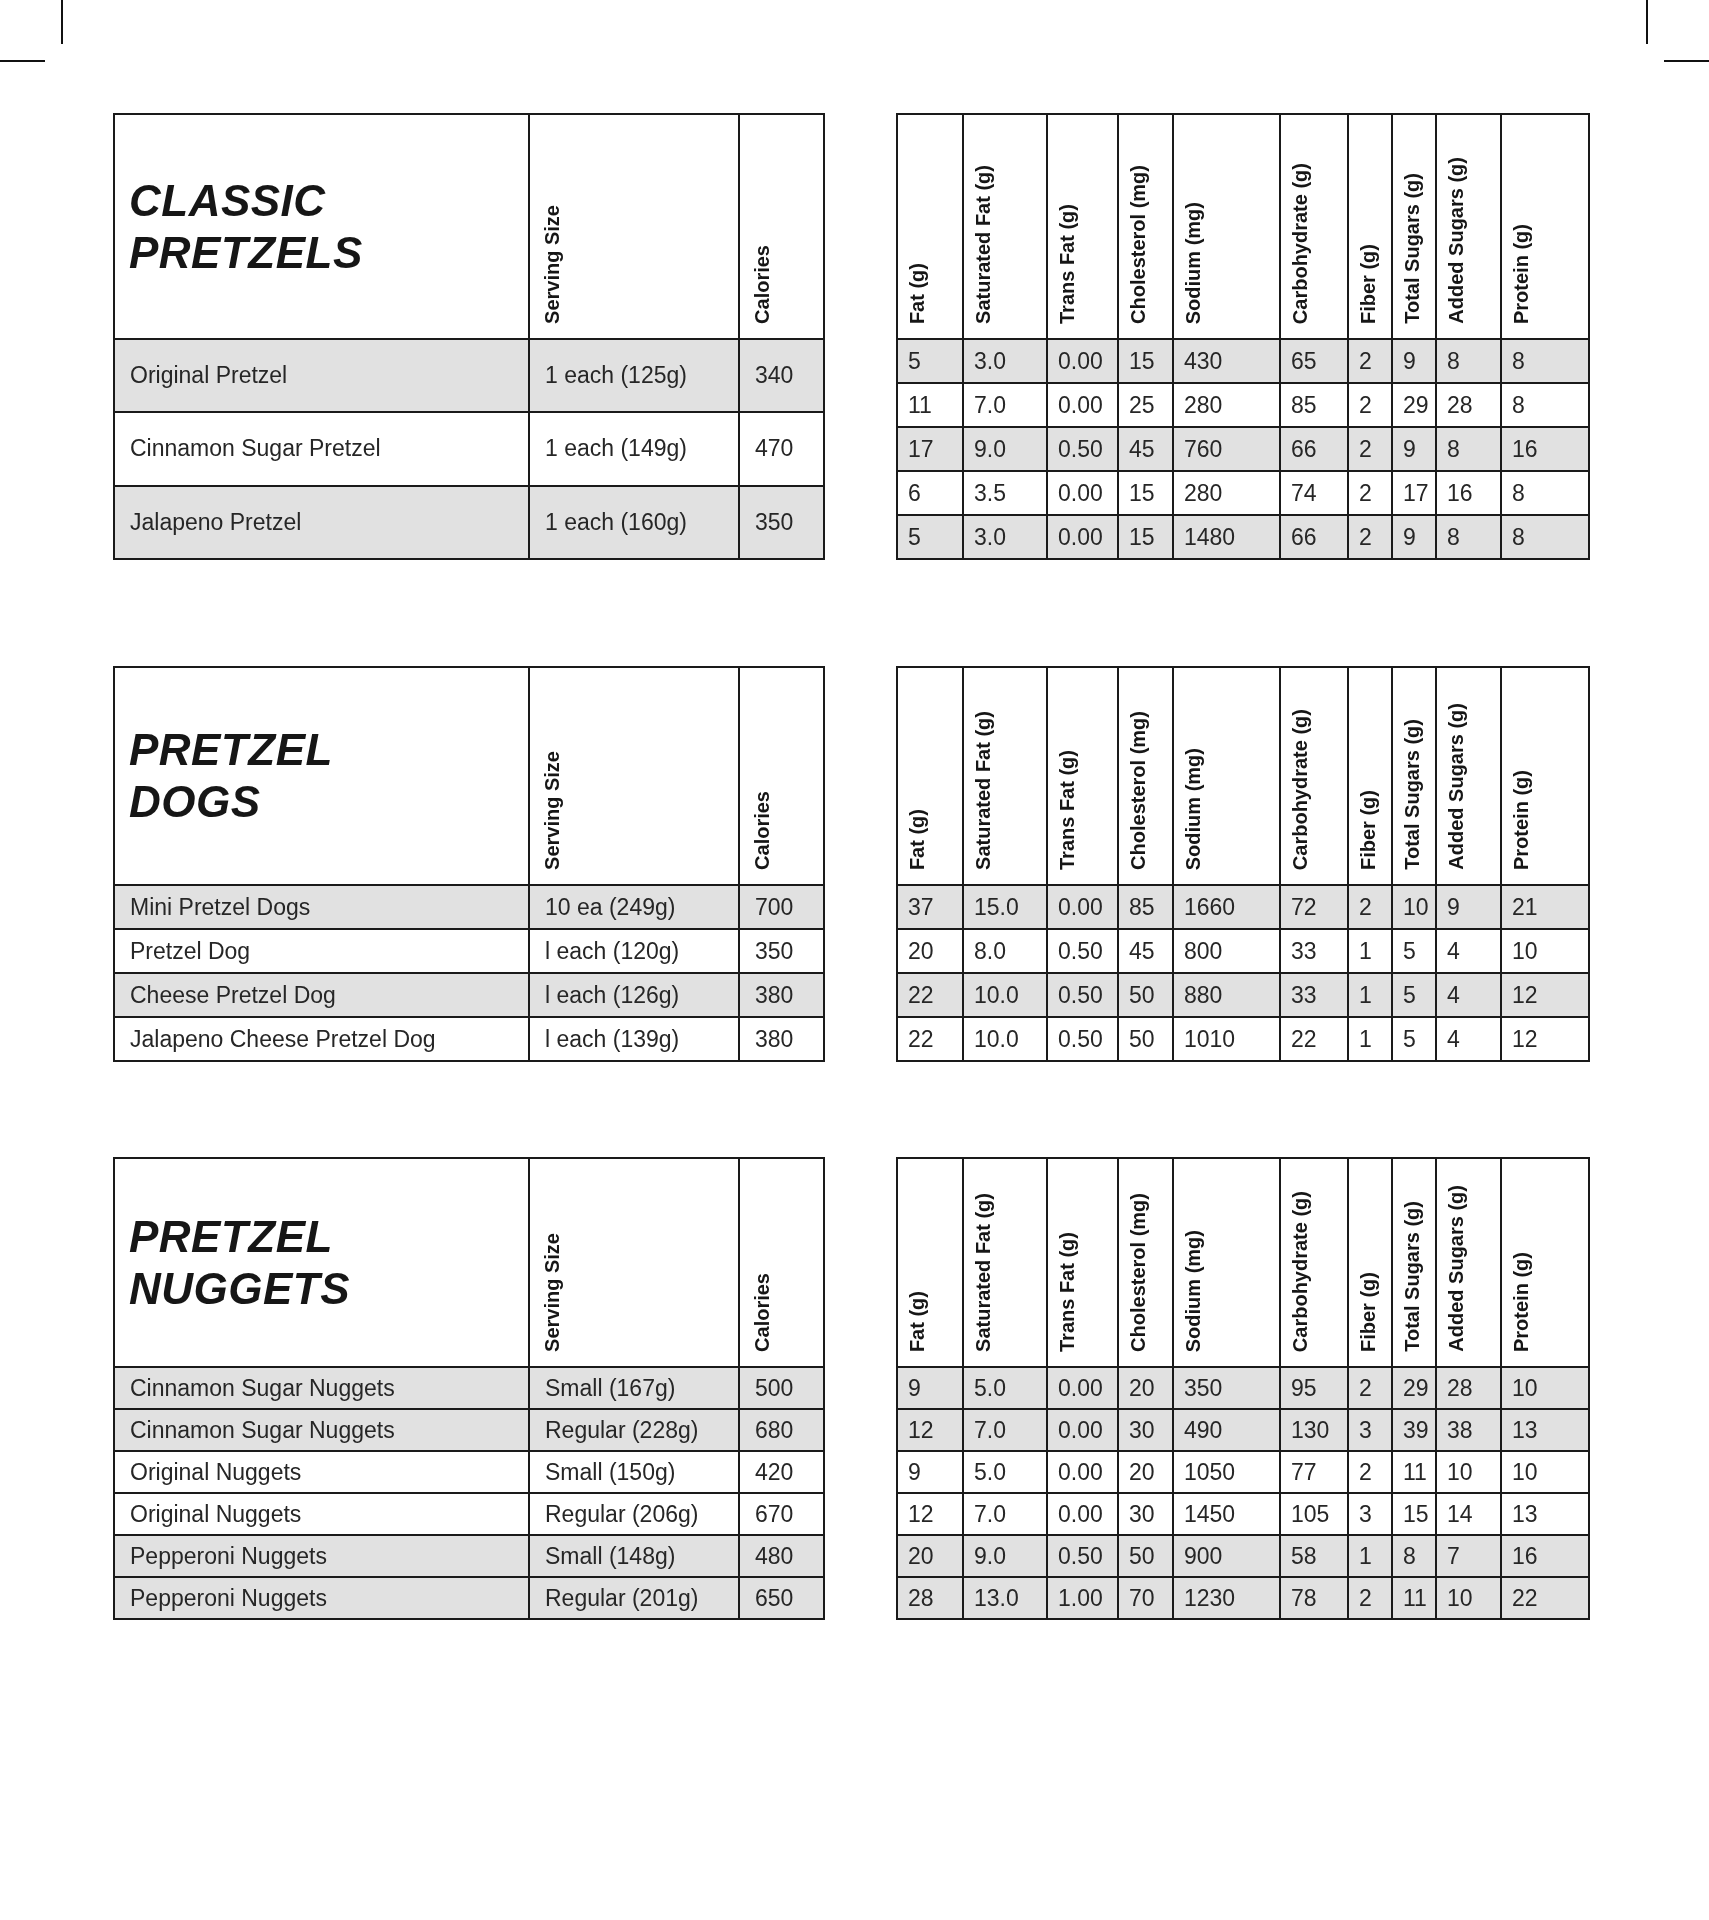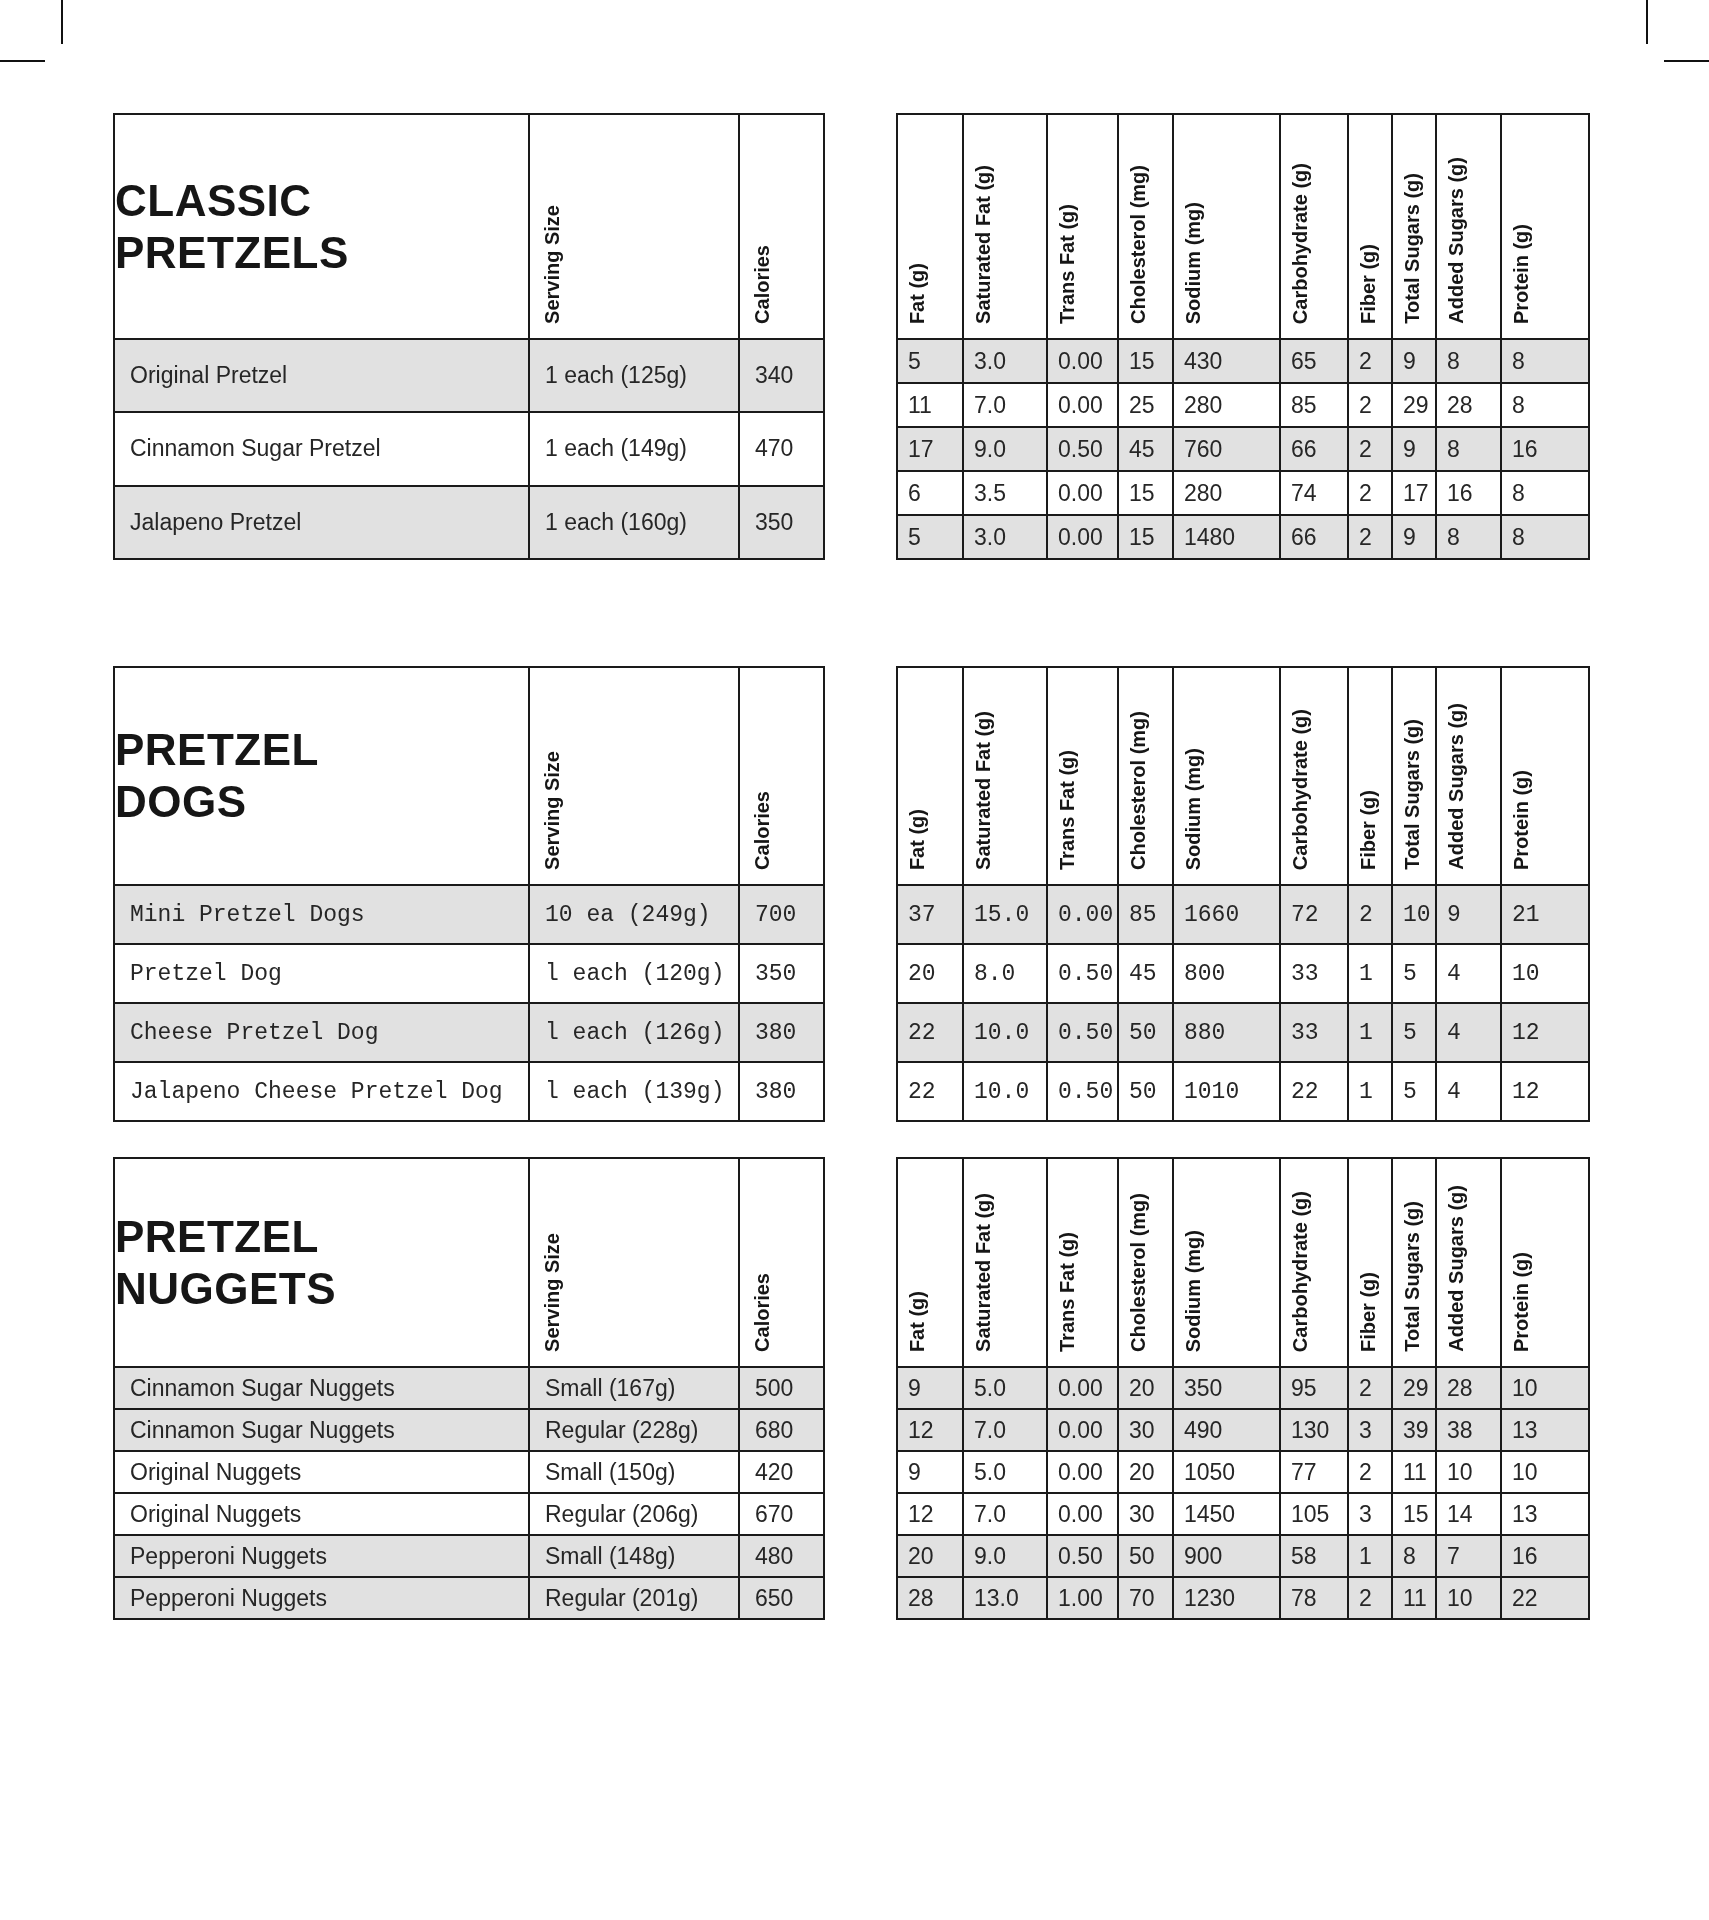--- a/index.html
+++ b/index.html
@@ -47,25 +47,25 @@
   }
   .left-table{width:710px;}
   .right-table{width:692px;margin-left:71px;}
 
   
   .s0 th{height:225px;}
   .s1 th{height:218px;}
   .s2 th{height:209px;}
   
   .s0 td{height:44px;}
-  .s1 td{height:59px;font-family:Liberation Mono, monospace;}
+  .s1 td{height:44px;}
   .s2 td{height:42px;}
 
   th{vertical-align:bottom;text-align:left;}
-  th.title-cell{vertical-align:middle;padding-left:0;}
+  th.title-cell{vertical-align:middle;padding-left:14px;font-style:italic;}
 
   .sec-title{
     margin:0;
     font-size:44px;
     line-height:1.18;
     font-weight:bold;
     letter-spacing:.5px;
     white-space:pre-line;
     color:#161616;
   }

